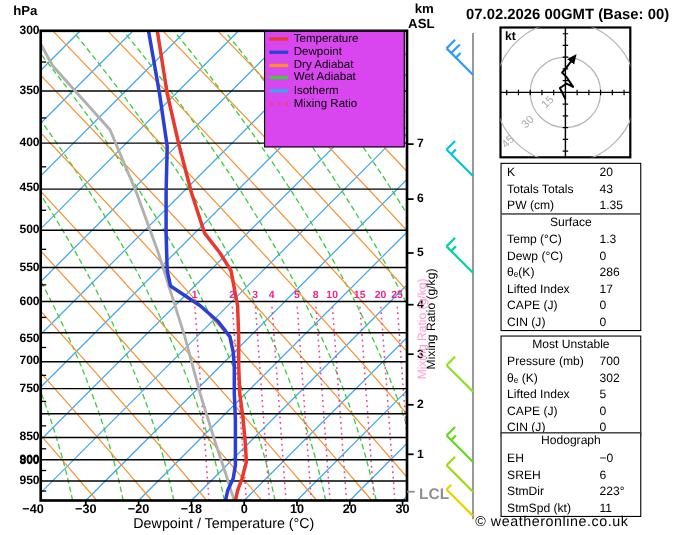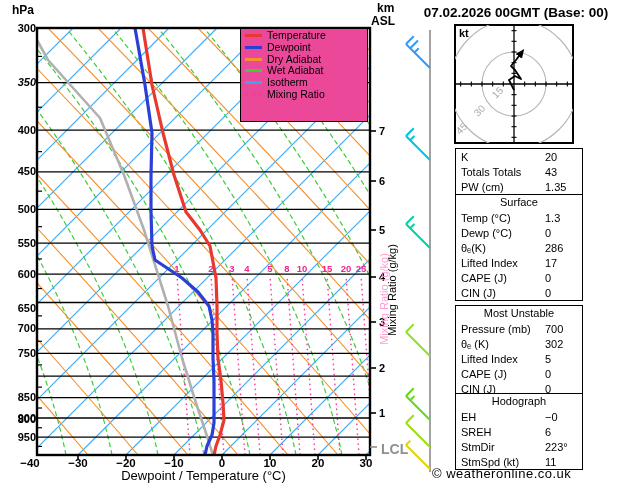--- a/index.html
+++ b/index.html
@@ -17,21 +17,21 @@
   .t-label{position:absolute;width:40px;text-align:center;font-size:11.5px;font-weight:bold;top:457px;}
   .km-t{position:absolute;left:379px;font-size:11px;font-weight:bold;}
   .mx-label{position:absolute;top:263px;width:18px;margin-left:-9px;text-align:center;
             font-size:9.5px;font-weight:bold;color:#f0238f;}
   #xaxis-title{left:37px;width:333px;top:468px;text-align:center;font-size:13px;}
   #mixing-axis-label{left:392px;top:290px;transform:translate(-50%,-50%) rotate(-90deg);font-size:11px;}
   #mixing-axis-label-pink{left:384px;top:299px;transform:translate(-50%,-50%) rotate(-90deg);
       font-size:11px;color:#ff9cd2;}
   #lcl-label{left:381px;top:441px;font-size:14px;color:#8f8f8f;font-weight:bold;}
   #kt-label{left:459px;top:27px;font-size:11px;font-weight:bold;text-align:right;}
-  #legend{left:240px;top:28px;width:128px;height:94px;background:#ec4899;border:1.6px solid #000;
+  #legend{left:240px;top:28px;width:128px;height:106px;background:#d946ef;border:1.6px solid #000;
           box-sizing:border-box;padding:1px 0 0 4px;}
   .lg-row{display:flex;align-items:center;height:11.7px;}
   .lg-chip{width:17px;height:0;border-top-width:3px;border-top-style:solid;margin-right:5px;flex:none;}
   .lg-lab{font-size:10.5px;line-height:11px;}
   .stat-box{position:absolute;left:455px;width:128px;background:#fff;border:1.6px solid #000;
             box-sizing:border-box;}
   .stat-row{display:flex;align-items:center;height:15px;padding:0 0 0 5px;font-size:11px;}
   .stat-row .lab{width:84px;flex:none;}
   .stat-row .val{flex:1;}
   .sec-title{height:15px;text-align:center;font-size:11px;line-height:15px;}
@@ -278,39 +278,39 @@
       </g>
     </svg>
 
   <div class="abs hdr-unit" id="hpa-label">hPa</div>
   <div class="abs hdr-unit" id="km-label">km</div>
   <div class="abs hdr-unit" id="asl-label">ASL</div>
   <div class="abs" id="datetime">07.02.2026 00GMT (Base: 00)</div>
 
   <div id="pressure-labels">
       <div class="p-label" style="top: 21.5px;">300</div>
-      <div class="p-label" style="top: 76.2235px; font-style: italic;">350</div>
+      <div class="p-label" style="top: 76.2235px;">350</div>
       <div class="p-label" style="top: 123.627px;">400</div>
       <div class="p-label" style="top: 165.44px;">450</div>
       <div class="p-label" style="top: 202.843px;">500</div>
       <div class="p-label" style="top: 236.678px;">550</div>
       <div class="p-label" style="top: 267.567px;">600</div>
       <div class="p-label" style="top: 302px;">650</div>
       <div class="p-label" style="top: 322.291px;">700</div>
       <div class="p-label" style="top: 346.783px;">750</div>
       <div class="p-label" style="top: 386px; margin-top: 27px;">800</div>
       <div class="p-label" style="top: 391.216px;">850</div>
       <div class="p-label" style="top: 411.507px;">900</div>
       <div class="p-label" style="top: 430.701px;">950</div>
     </div>
   <div id="temp-labels">
       <div class="t-label" style="left: 10px;">−40</div>
       <div class="t-label" style="left: 58px;">−30</div>
       <div class="t-label" style="left: 106px;">−20</div>
-      <div class="t-label" style="left: 154px;">−10</div>
+      <div class="t-label" style="left: 154px;">−18</div>
       <div class="t-label" style="left: 202px;">0</div>
       <div class="t-label" style="left: 250px;">10</div>
       <div class="t-label" style="left: 298px;">20</div>
       <div class="t-label" style="left: 346px;">30</div>
     </div>
   <div id="km-labels">
       <div class="km-t" style="top: 124.5px;">7</div>
       <div class="km-t" style="top: 174.5px;">6</div>
       <div class="km-t" style="top: 223.5px;">5</div>
       <div class="km-t" style="top: 270.5px;">4</div>

